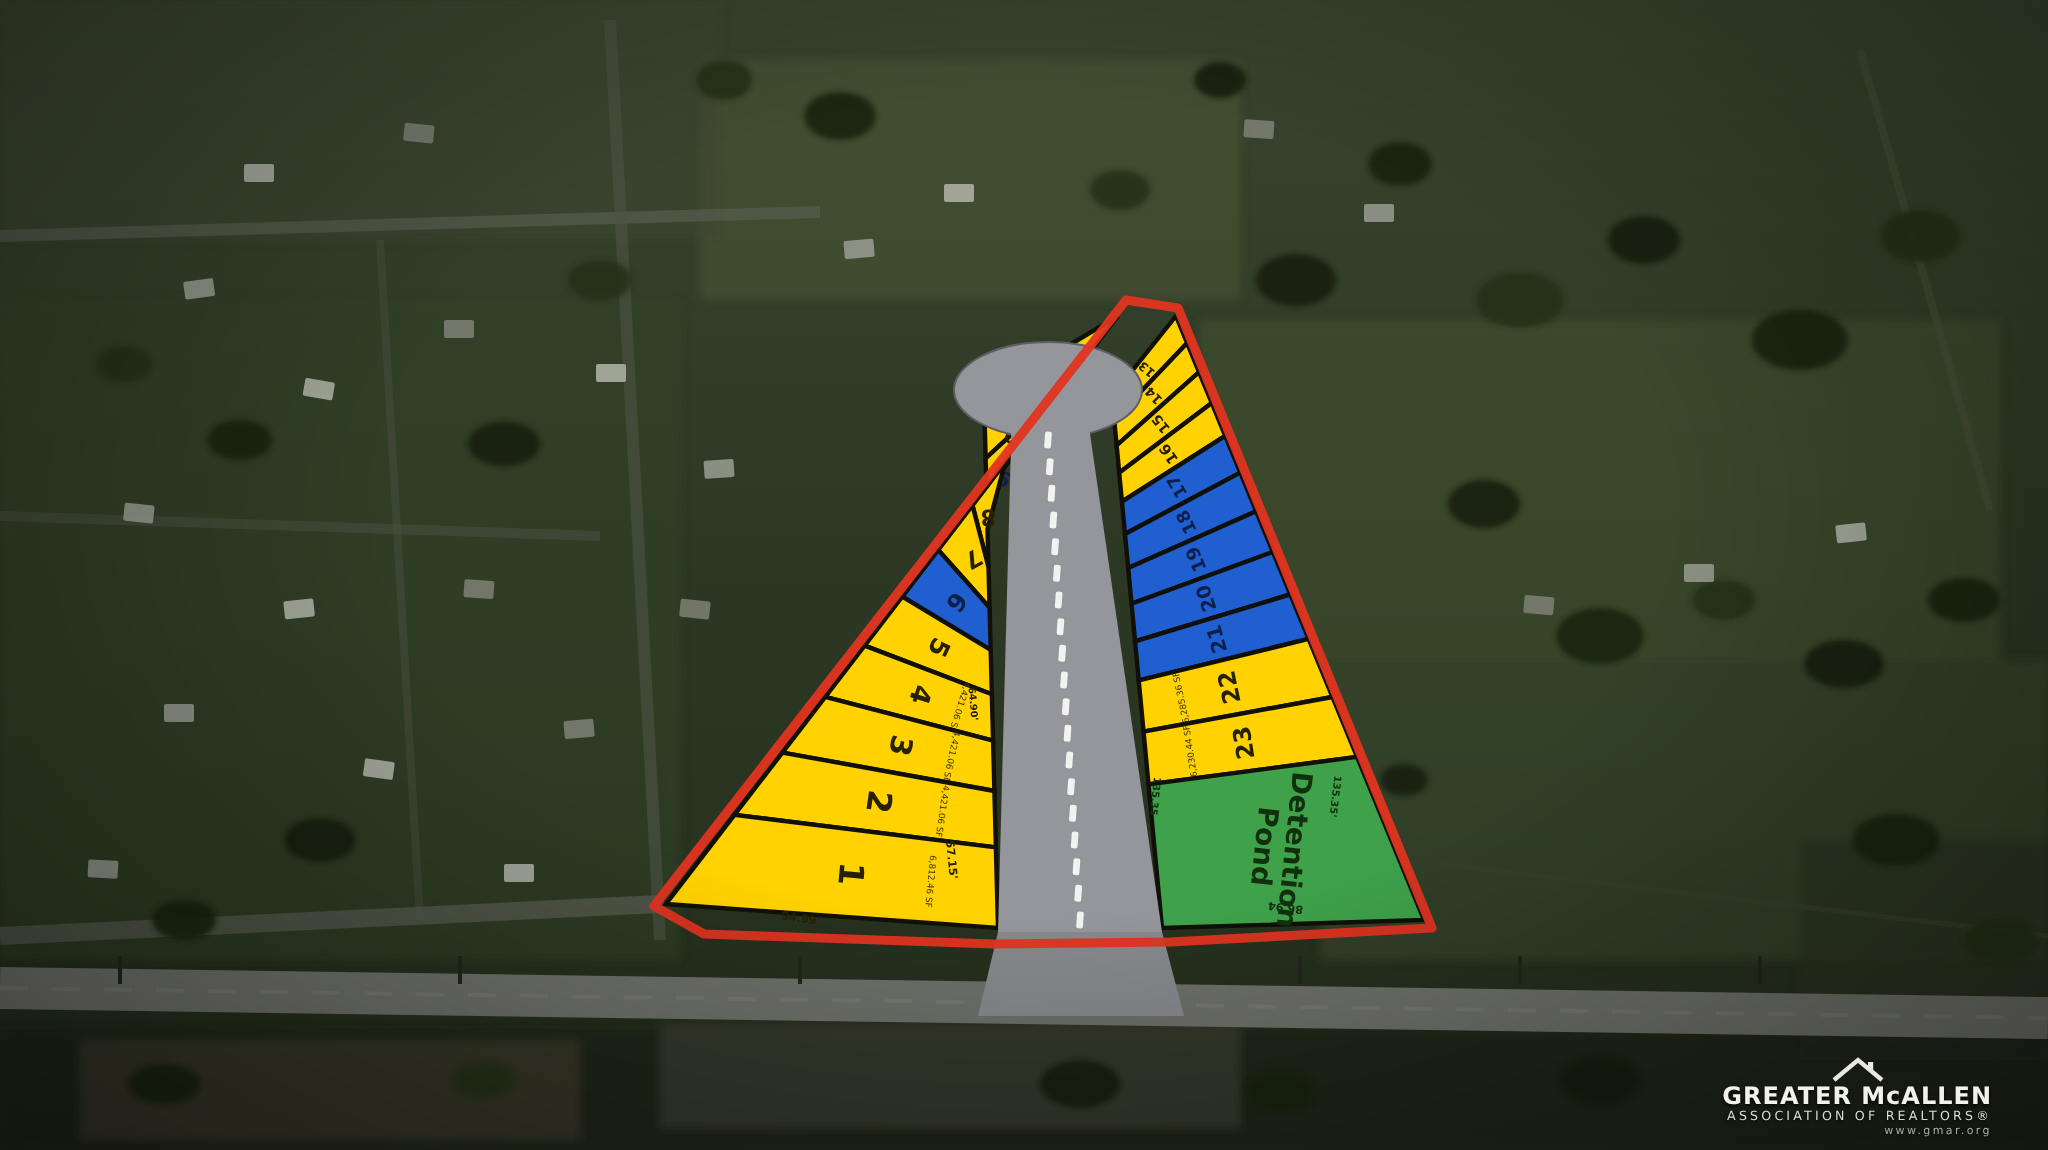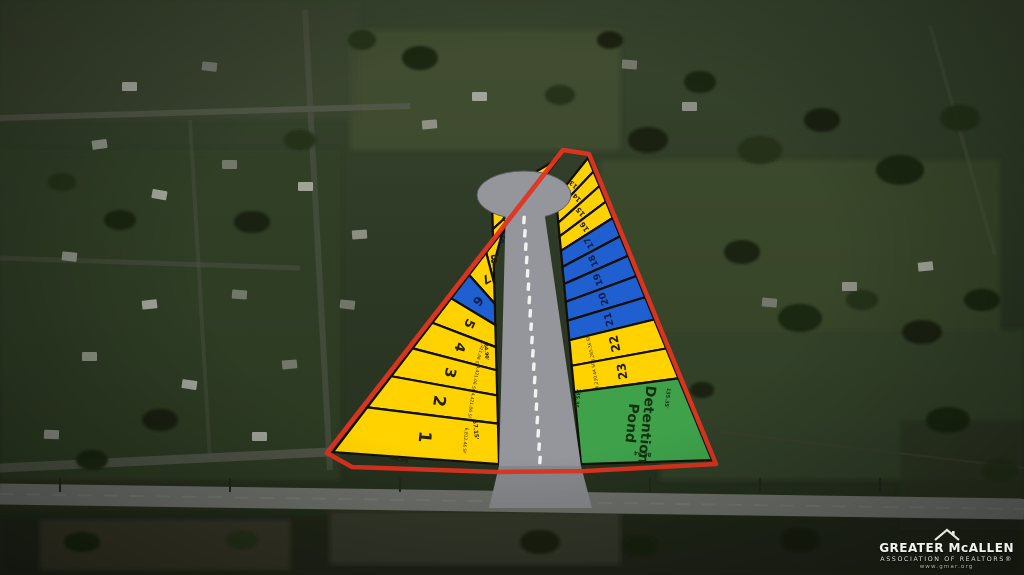--- a/index.html
+++ b/index.html
@@ -7,21 +7,21 @@
     position:relative;width:1024px;height:575px;overflow:hidden;
     font-family:"DejaVu Sans", sans-serif;
     background:#2a3523;
   }
   #scene{position:absolute;left:0;top:0;}
   #vignette{
     position:absolute;left:0;top:0;width:1024px;height:575px;pointer-events:none;
     background:radial-gradient(ellipse at 50% 44%, rgba(0,0,0,0) 45%, rgba(0,0,0,0.40) 100%);
   }
   #logo{
-    position:absolute;right:10px;bottom:6px;text-align:center;color:#f2f2ec;
+    position:absolute;right:28px;bottom:6px;text-align:right;color:#f2f2ec;
     text-shadow:0 1px 2px rgba(0,0,0,.8);line-height:1.15;
   }
   #logo .l1{font-size:12px;font-weight:bold;letter-spacing:.5px;}
   #logo .l2{font-size:6.3px;letter-spacing:1.6px;color:#d8dbd2;}
   #logo .l3{font-size:5.5px;letter-spacing:1.2px;color:#9fb49b;}
   #logo svg{display:block;margin:0 auto 1px auto;}
   text{font-family:"DejaVu Sans", sans-serif;}
 </style>
 </head>
 <body>

